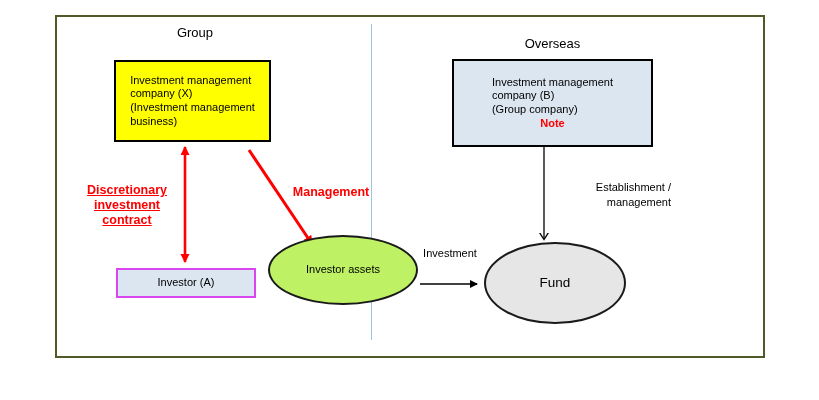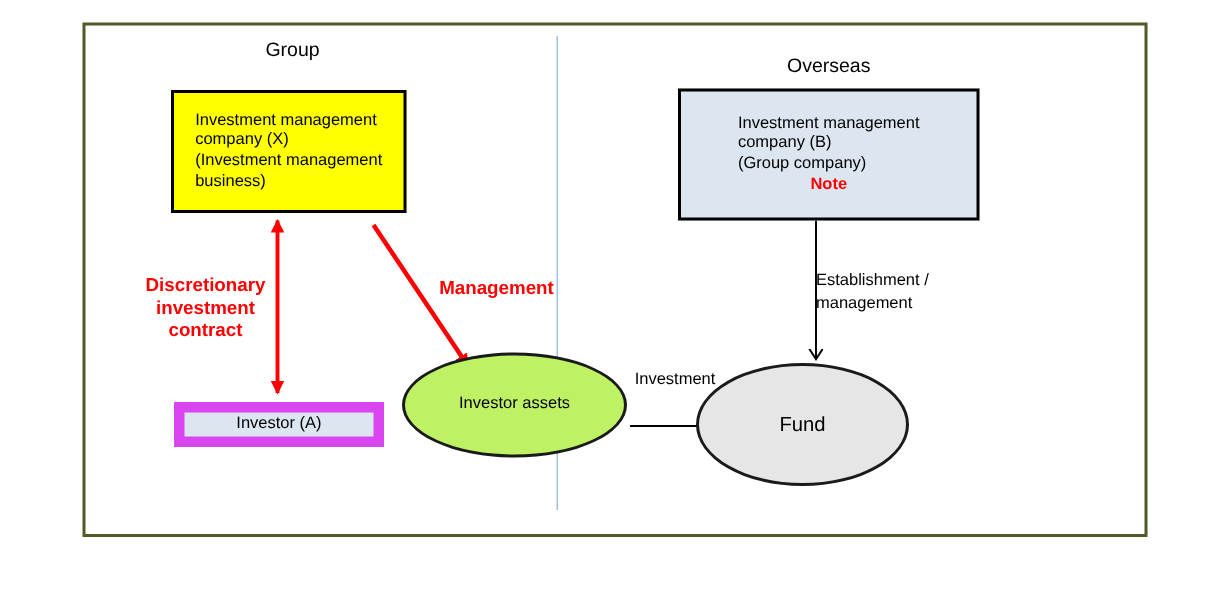--- a/index.html
+++ b/index.html
@@ -17,21 +17,21 @@
   }
   .section-title {
     position:absolute; font-size:13px; text-align:center; white-space:pre-line;
   }
   .node {
     position:absolute; display:flex; flex-direction:column; align-items:center;
     justify-content:center; box-sizing:border-box;
     font-size:11px; line-height:1.25; white-space:pre-line; background:#fff;
   }
   .box { border:2px solid #000; }
-  .thin-border { border:7px solid #d946ef; }
+  .thin-border { border:2px solid #d946ef; }
   .ellipse { border:2px solid #1a1a1a; border-radius:50%; }
   .label { position:absolute; white-space:pre-line; }
   .red-label { color:#ff0000; font-weight:bold; font-size:12.5px; line-height:15px; text-align:center; }
   .black-label { color:#000; font-size:11px; line-height:15px; }
   .note { color:#ff0000; font-weight:bold; font-size:11px; }
   svg.arrows { position:absolute; left:0; top:0; pointer-events:none; }
 </style>
 </head>
 <body>
 
@@ -81,28 +81,28 @@
   </div>
 
   <div class="node thin-border" style="left:116px; top:268px; width:140px; height:30px; background:#dce6f1;">
     <span>Investor (A)</span>
   </div>
 
   <div class="node ellipse" style="left:268px; top:235px; width:150px; height:70px; background:#bef264;">
     <span>Investor assets</span>
   </div>
 
-  <div class="node ellipse" style="left:464px; top:242px; width:142px; height:82px; background:#e7e6e6; font-size:13.5px;">
+  <div class="node ellipse" style="left:484px; top:242px; width:142px; height:82px; background:#e7e6e6; font-size:13.5px;">
     <span>Fund</span>
   </div>
 
-  <div class="label red-label" style="left:78px; top:183px; width:118px;">Discretionary
+  <div class="label red-label" style="left:68px; top:183px; width:118px;text-decoration:underline;">Discretionary
 investment
 contract</div>
 
   <div class="label red-label" style="left:286px; top:185px; width:90px;">Management</div>
 
   <div class="label black-label" style="left:412px; top:246px; width:76px; text-align:center;">Investment</div>
 
-  <div class="label black-label" style="left:544px; top:180px; width:115px; text-align:left;">Establishment /
+  <div class="label black-label" style="left:556px; top:180px; width:115px; text-align:right;">Establishment /
 management</div>
 
 </div>
 
 </body></html>

